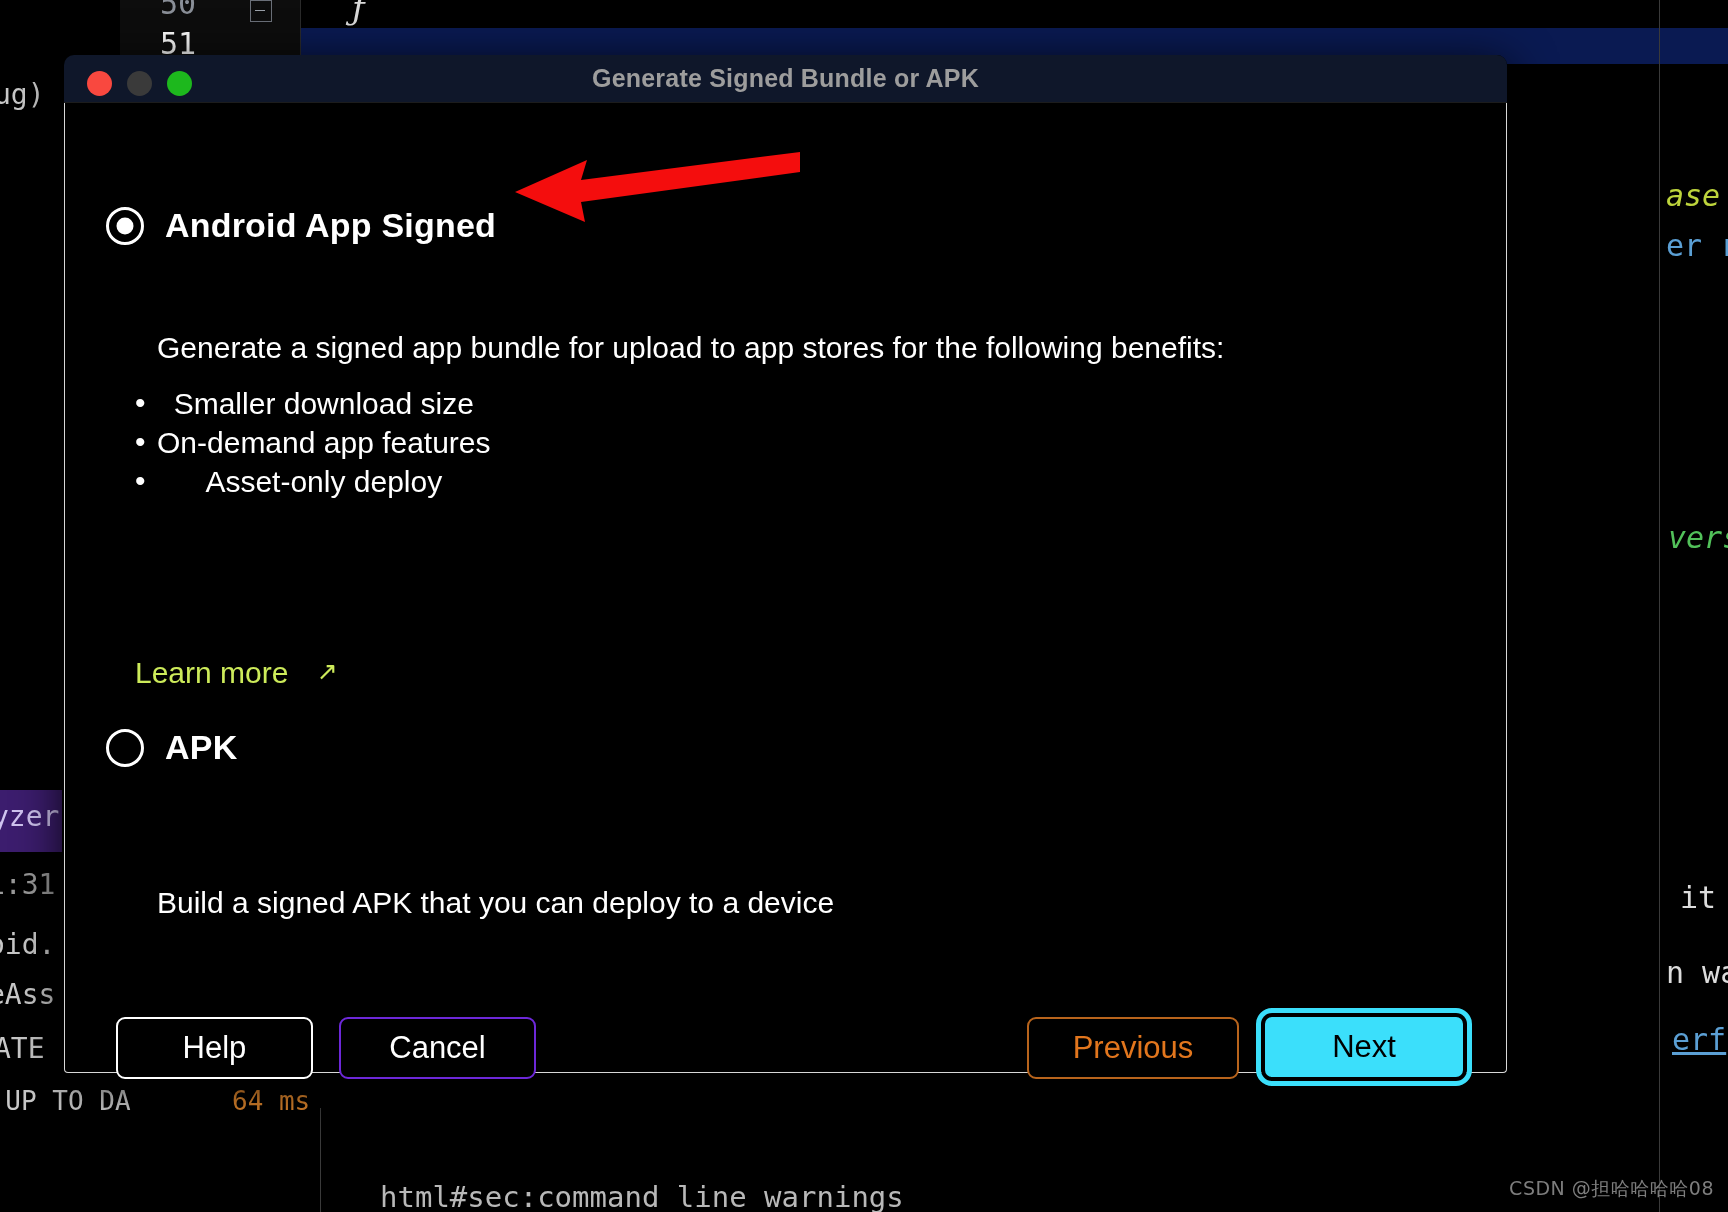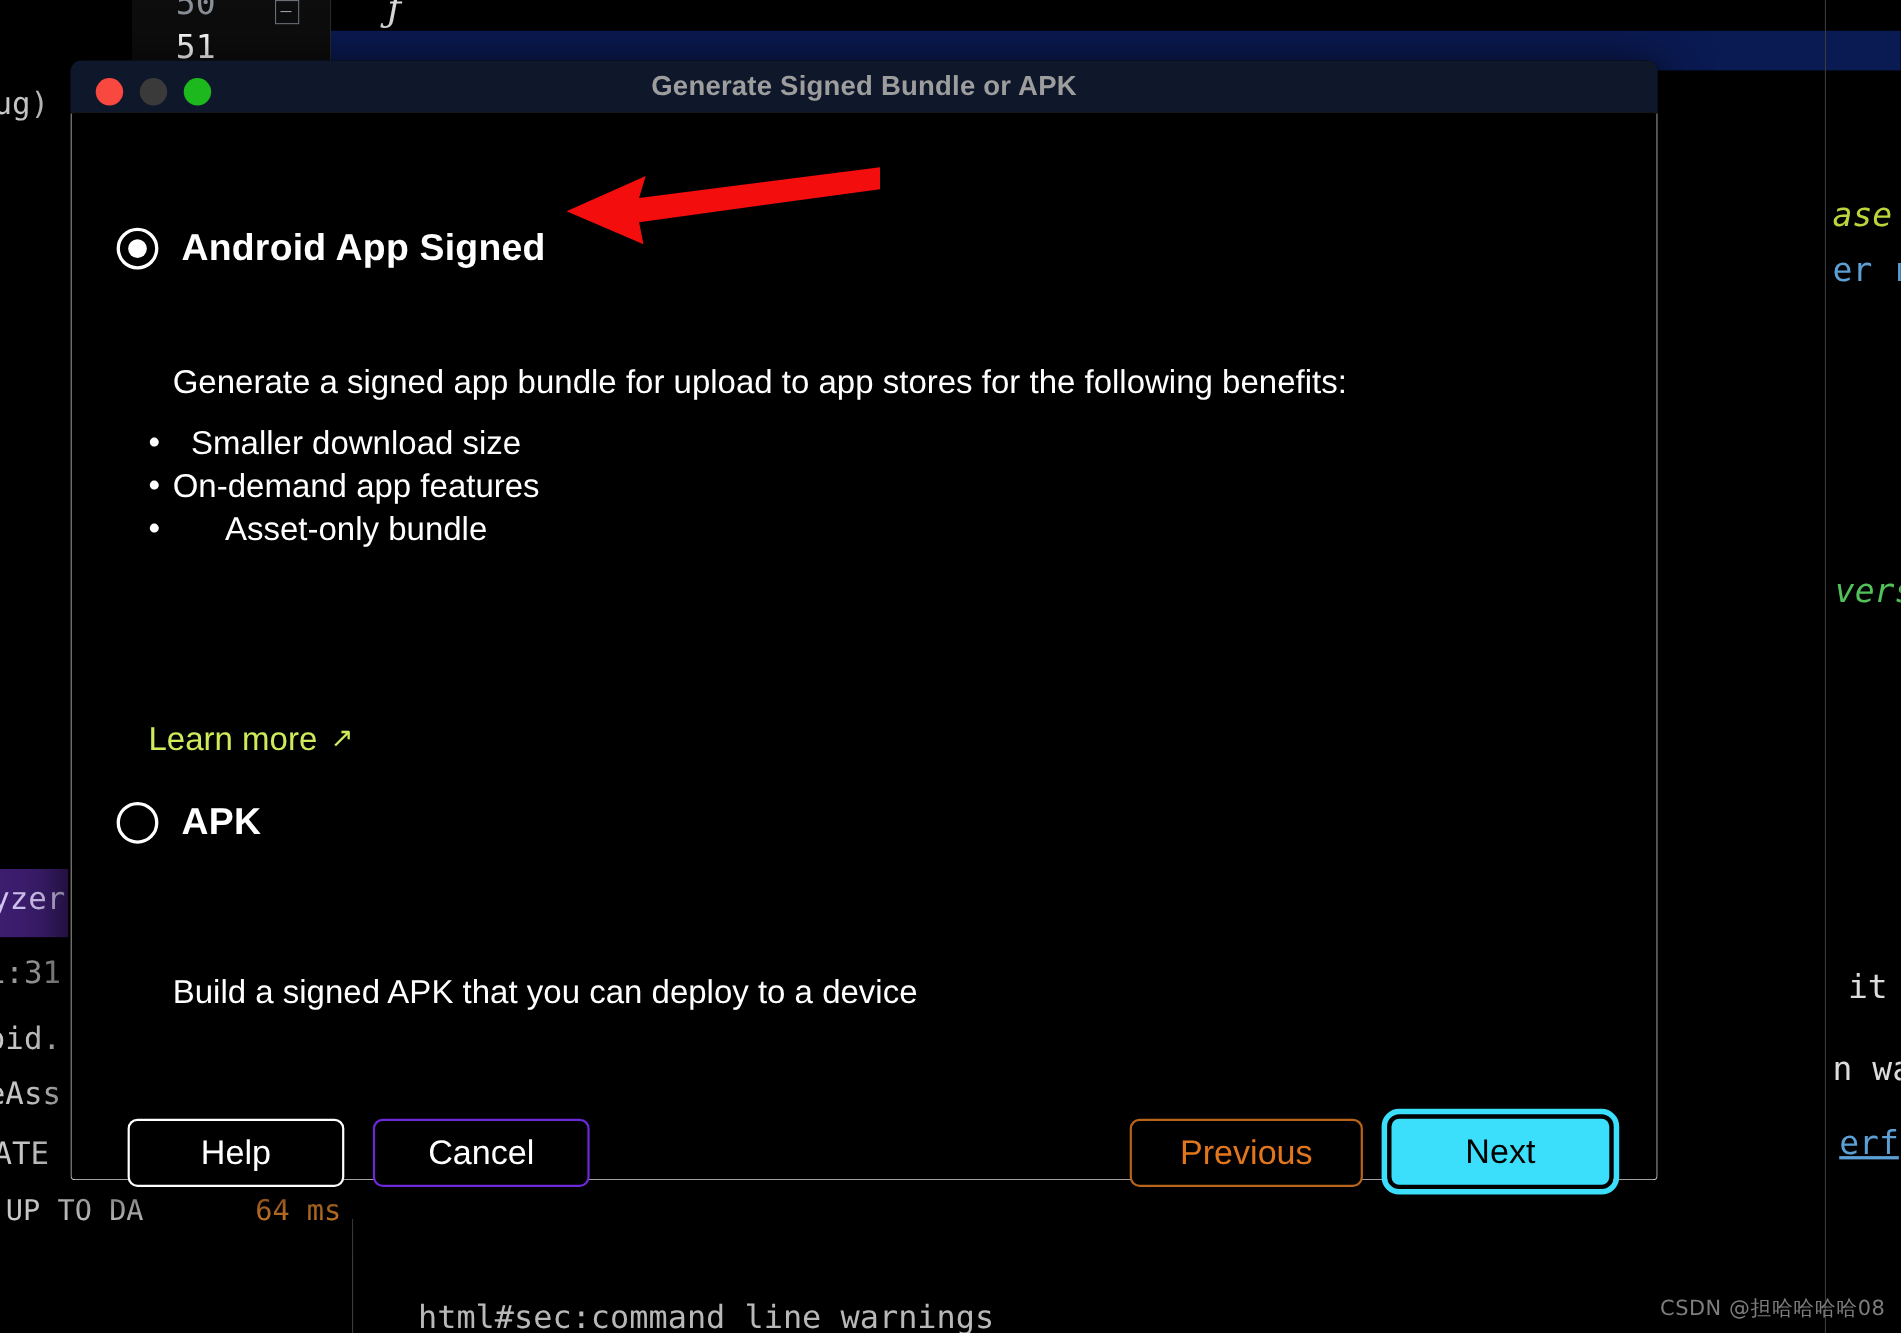--- a/index.html
+++ b/index.html
@@ -232,21 +232,21 @@
     font-size: 30px;
     color: #ffffff;
   }
 
   #learn-more {
     position: absolute;
     left: 70px;
     top: 553px;
     display: inline-flex;
     align-items: center;
-    gap: 12px;
+    gap: 28px;
     color: #cdeb5a;
     font-size: 30px;
     cursor: pointer;
     text-decoration: none;
   }
   #learn-more .ext-arrow {
     font-size: 25px;
     line-height: 1;
     display: inline-block;
     transform: translateY(-2px);
@@ -359,21 +359,21 @@
     <div class="radio-row bundle">
       <div class="radio-outer checked"></div>
       <div class="radio-label">Android App Signed</div>
     </div>
 
     <div class="desc bundle-desc">Generate a signed app bundle for upload to app stores for the following benefits:</div>
 
     <ul class="benefits">
       <li>Smaller download size</li>
       <li>On-demand app features</li>
-      <li>Asset-only bundle</li>
+      <li>Asset-only deploy</li>
     </ul>
 
     <a id="learn-more" href="#">
       <span>Learn more</span>
       <span class="ext-arrow">↗</span>
     </a>
 
     <div class="radio-row apk">
       <div class="radio-outer"></div>
       <div class="radio-label">APK</div>

